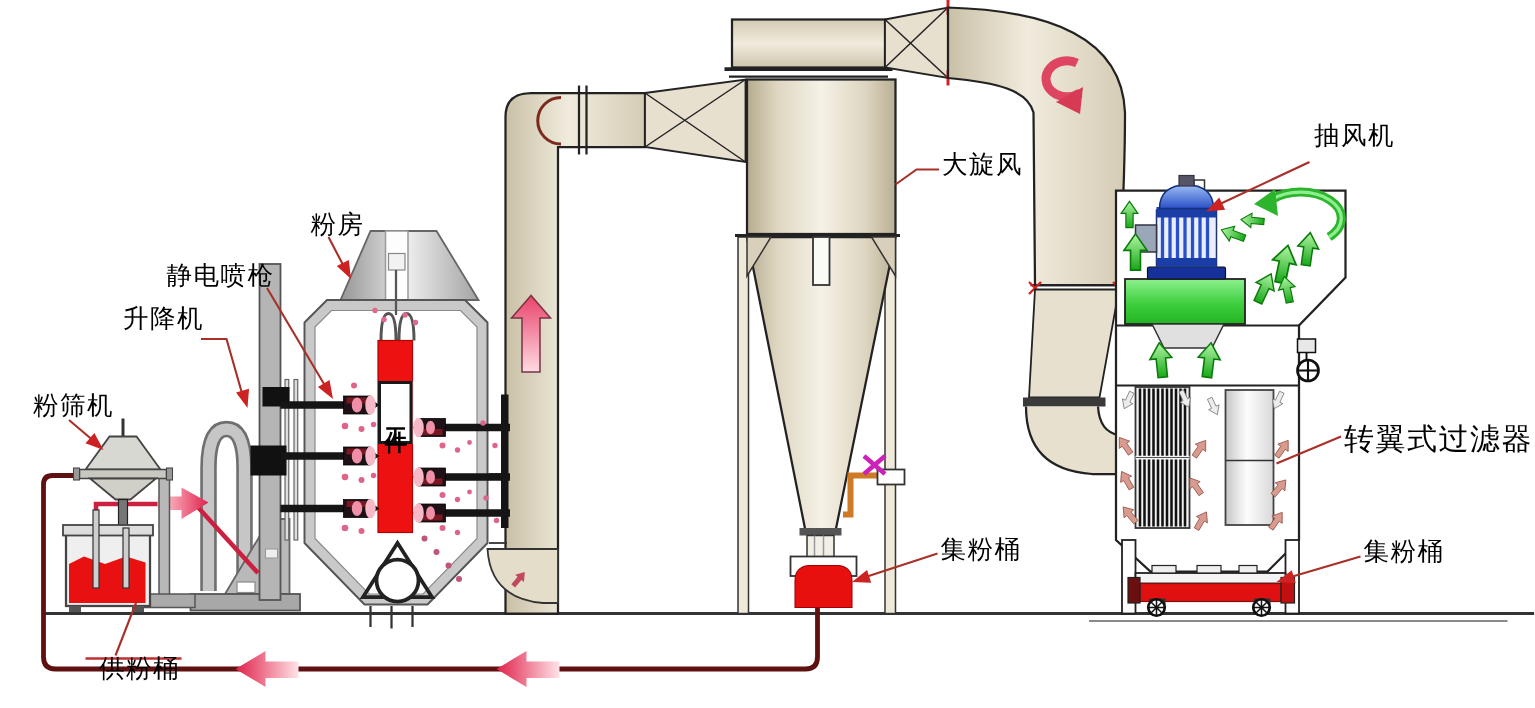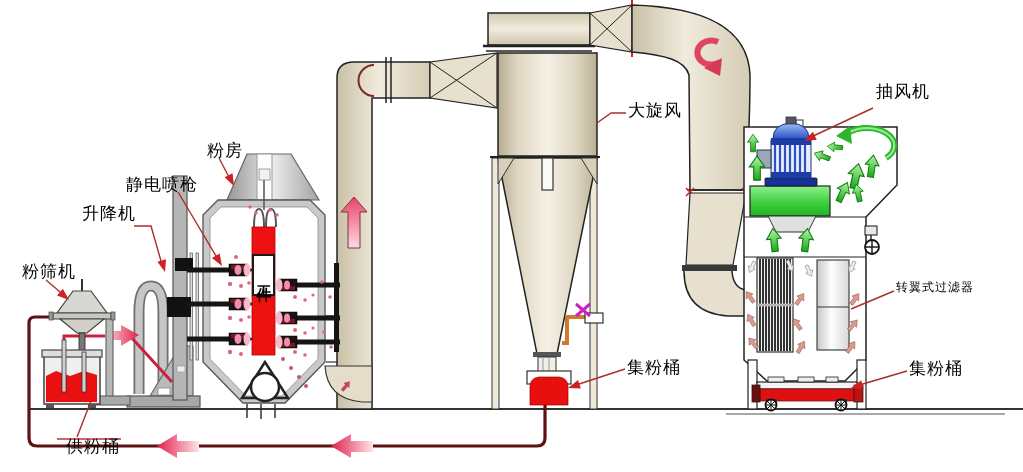--- a/index.html
+++ b/index.html
@@ -1,21 +1,21 @@
 <!DOCTYPE html>
 <html><head>
 <meta charset="utf-8">
 <style>
   html,body{margin:0;padding:0;background:#fff}
   .stage{position:relative;width:1023px;height:472px;background:#ffffff;overflow:hidden;
          font-family:"DejaVu Sans","Liberation Sans",sans-serif}
   .stage svg{position:absolute;left:0;top:0}
   .lbl{position:absolute;font-weight:normal;font-size:17px;color:#000;
        white-space:nowrap;letter-spacing:1px;line-height:1.1}
-  .lbl-small{font-size:12px}
+  .lbl-small{font-size:20px}
   .lbl-v{position:absolute;left:252px;top:254px;width:23px;height:42px;background:#fff;
          border:2px solid #1a1a1a;box-sizing:border-box;display:flex;align-items:center;
          justify-content:center;writing-mode:vertical-rl;font-weight:bold;font-size:15px;
          letter-spacing:2px;color:#000}
 </style>
 </head>
 <body>
 
 <div class="stage">
 
@@ -437,21 +437,21 @@
   <use href="#lh" transform="translate(222,266) rotate(59)"></use>
   <use href="#lh" transform="translate(165,272) rotate(74)"></use>
   <use href="#lh" transform="translate(69,300) rotate(41)"></use>
   <use href="#lh" transform="translate(804,141) rotate(154)"></use>
   <use href="#lh" transform="translate(568,388) rotate(162)"></use>
   <use href="#lh" transform="translate(851,388) rotate(163)"></use>
 </g>
 </svg>
 
 <div class="lbl" style="left:207px;top:141px">粉房</div>
-<div class="lbl" style="left:126px;top:175px">静电喷枪</div>
+<div class="lbl" style="left:111px;top:175px">静电喷枪</div>
 <div class="lbl" style="left:82px;top:204px">升降机</div>
 <div class="lbl" style="left:22px;top:262px">粉筛机</div>
 <div class="lbl" style="left:66px;top:437px">供粉桶</div>
 <div class="lbl" style="left:628px;top:101px">大旋风</div>
 <div class="lbl" style="left:876px;top:82px">抽风机</div>
 <div class="lbl lbl-small" style="left:896px;top:281px">转翼式过滤器</div>
 <div class="lbl" style="left:627px;top:358px">集粉桶</div>
 <div class="lbl" style="left:909px;top:359px">集粉桶</div>
 <div class="lbl-v">工件</div>
 

